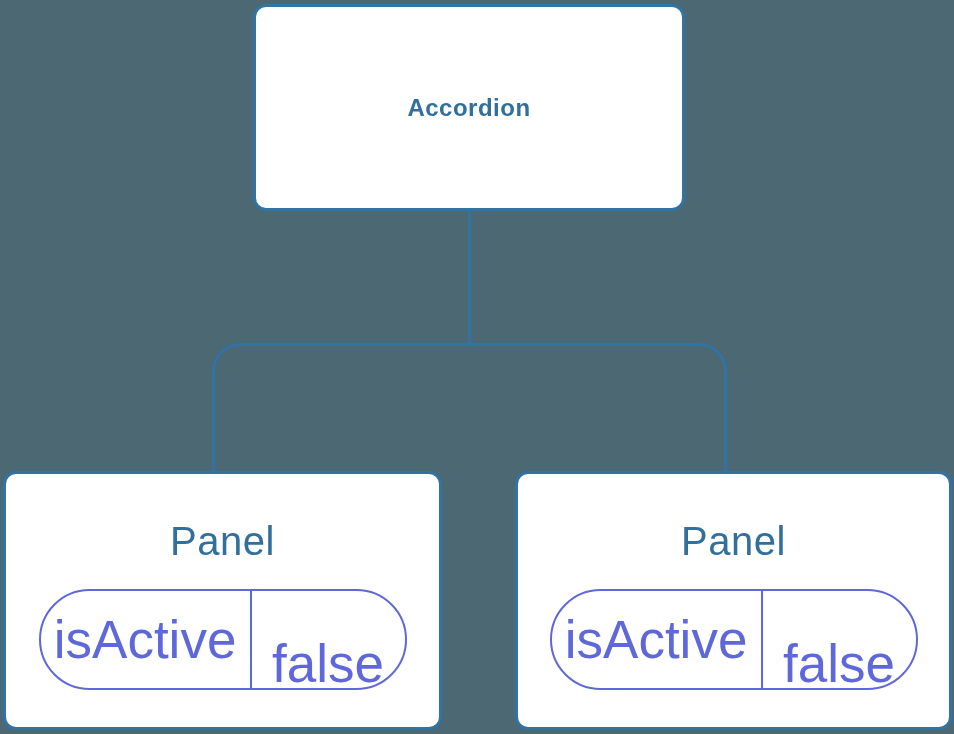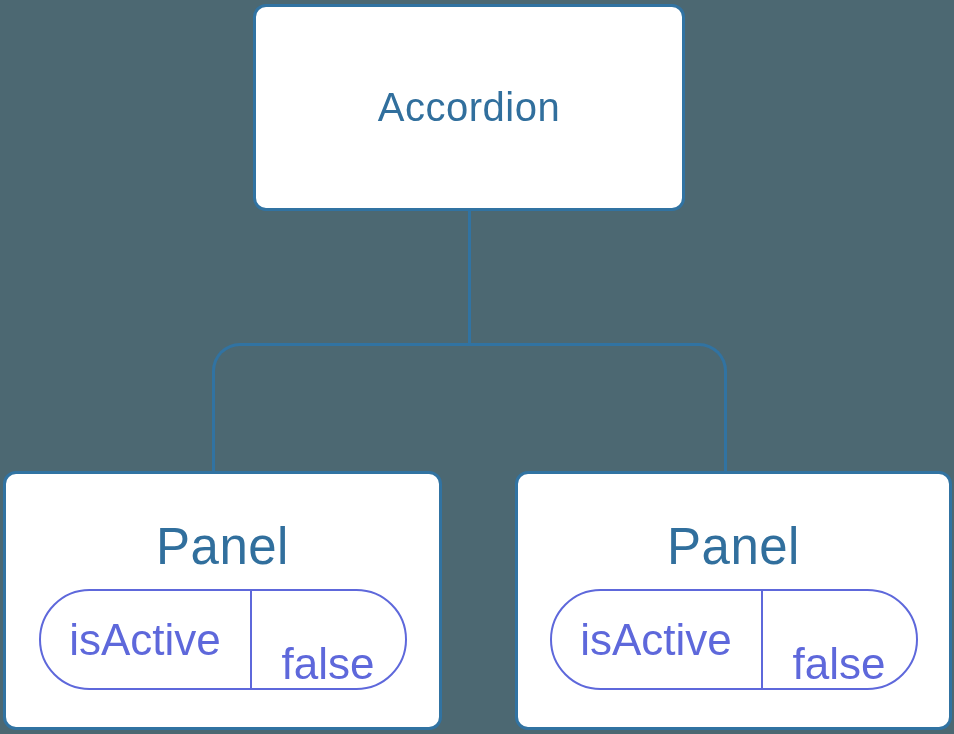--- a/index.html
+++ b/index.html
@@ -26,22 +26,22 @@
     border: 3px solid var(--color-line);
     border-radius: 13px;
   }
   .accordion {
     left: 253px; top: 4px;
     width: 432px; height: 207px;
     display: flex; align-items: center; justify-content: center;
   }
   .node-label {
     color: var(--color-node-text);
-    font-size: 40px;
-    font-weight: 400;
+    font-size: 24px;
+    font-weight: 700;
     letter-spacing: 0.5px;
   }
   .stem {
     position: absolute;
     left: 468px; top: 211px;
     width: 3px; height: 135px;
     background: var(--color-line);
   }
   .bracket {
     position: absolute;
@@ -56,42 +56,42 @@
     top: 471px;
     width: 439px; height: 259px;
   }
   .panel-left { left: 3px; }
   .panel-right { left: 515px; width: 437px; }
   .panel-title {
     position: absolute;
     top: 47px; left: 0; right: 0;
     text-align: center;
     color: var(--color-node-text);
-    font-size: 51px;
+    font-size: 40px;
     font-weight: 500;
     line-height: 1;
     letter-spacing: 0.5px;
   }
   .pill {
     position: absolute;
     top: 115px; left: 50%;
     transform: translateX(-50%);
     width: 368px; height: 101px;
     border: 2px solid var(--color-state-border);
     border-radius: 52px;
     display: flex;
     align-items: stretch;
     background: transparent;
   }
   .pill-cell {
     display: flex;
     align-items: center;
     justify-content: center;
     color: var(--color-state-text);
-    font-size: 44px;
+    font-size: 53px;
     font-weight: 500;
   }
   .pill-key   { flex: 0 0 58%; border-right: 2px solid var(--color-state-border); }
   .pill-value { flex: 1 1 auto; margin-top: 48px; }
 </style>
 </head>
 <body>
 
 <div class="canvas">
 

